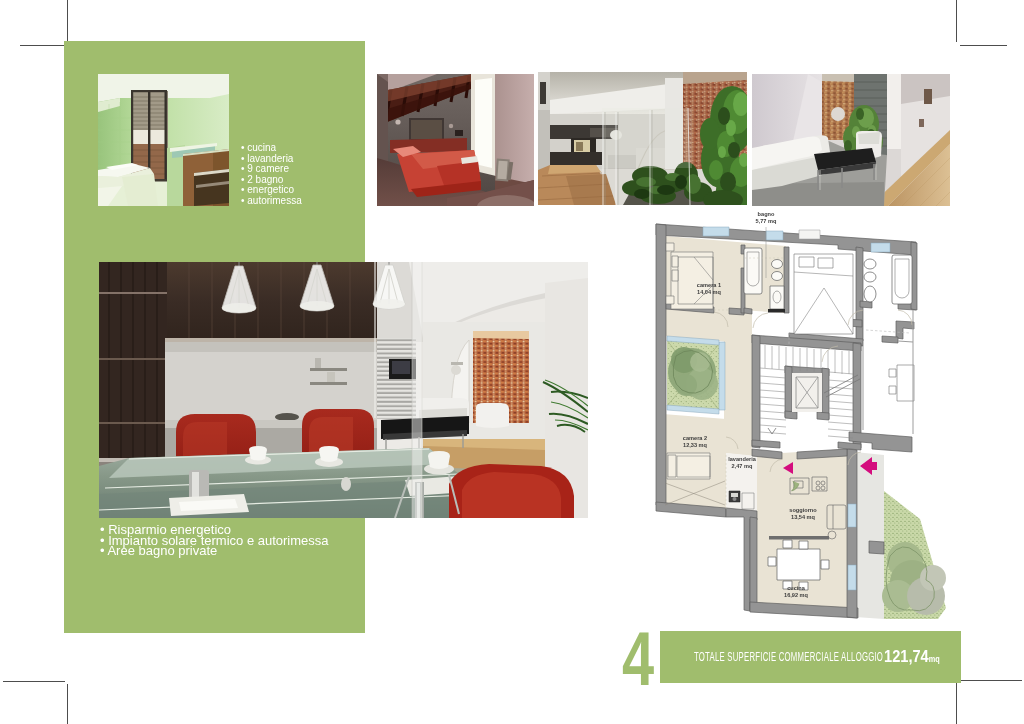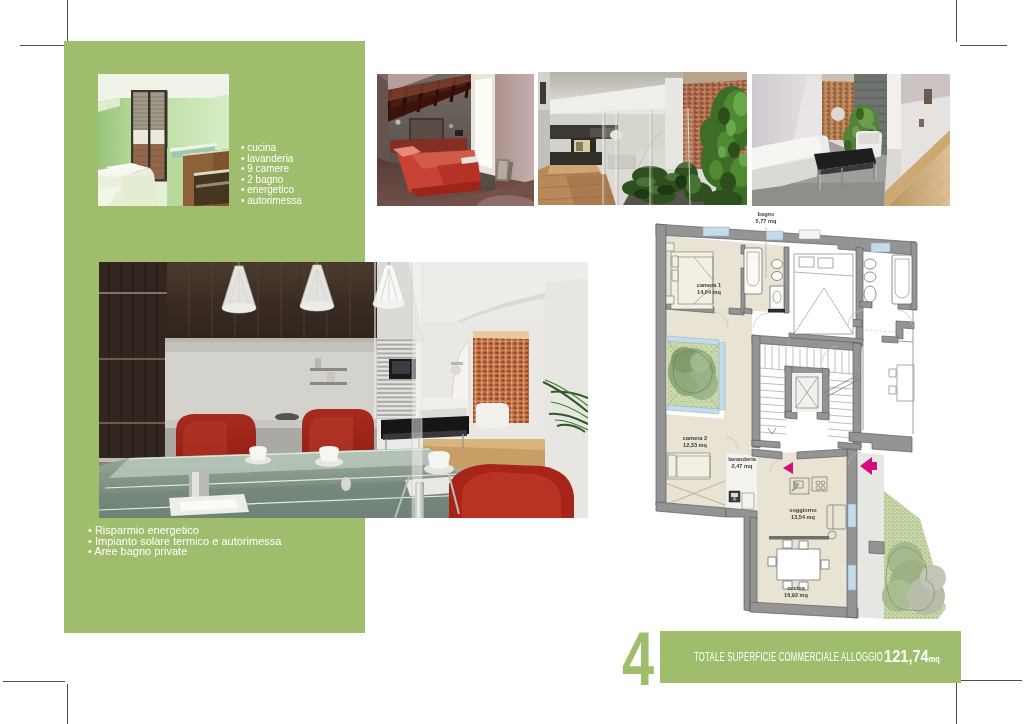--- a/index.html
+++ b/index.html
@@ -506,21 +506,21 @@
 <ellipse cx="290" cy="42" rx="16" ry="5" fill="#f0f0ec" opacity="0.9"></ellipse>
 </g>
 
 <rect x="313" y="0" width="10" height="256" fill="#f2f2ef" opacity="0.5"></rect>
 <line x1="313" y1="0" x2="313" y2="256" stroke="#c2c2bc" stroke-width="0.8" opacity="0.7"></line>
 <line x1="323" y1="0" x2="323" y2="256" stroke="#d8d8d2" stroke-width="0.8" opacity="0.7"></line>
 <line x1="276" y1="0" x2="276" y2="156" stroke="#efefec" stroke-width="1.4" opacity="0.8"></line>
 </svg>
 </div>
 
-<div class="abs w" style="left:88px;top:525px;font-size:11px;line-height:10.5px">
+<div class="abs w" style="left:100px;top:525px;font-size:13px;line-height:10.5px">
 <div>• Risparmio energetico</div>
 <div>• Impianto solare termico e autorimessa</div>
 <div>• Aree bagno private</div>
 </div>
 
 <div class="abs" style="left:640px;top:205px;width:320px;height:430px">
 <svg width="320" height="430" viewBox="640 205 320 430">
 <defs>
 <pattern id="gdots" width="4" height="4" patternUnits="userSpaceOnUse">
 <rect width="4" height="4" fill="#c9d8a8"></rect>

